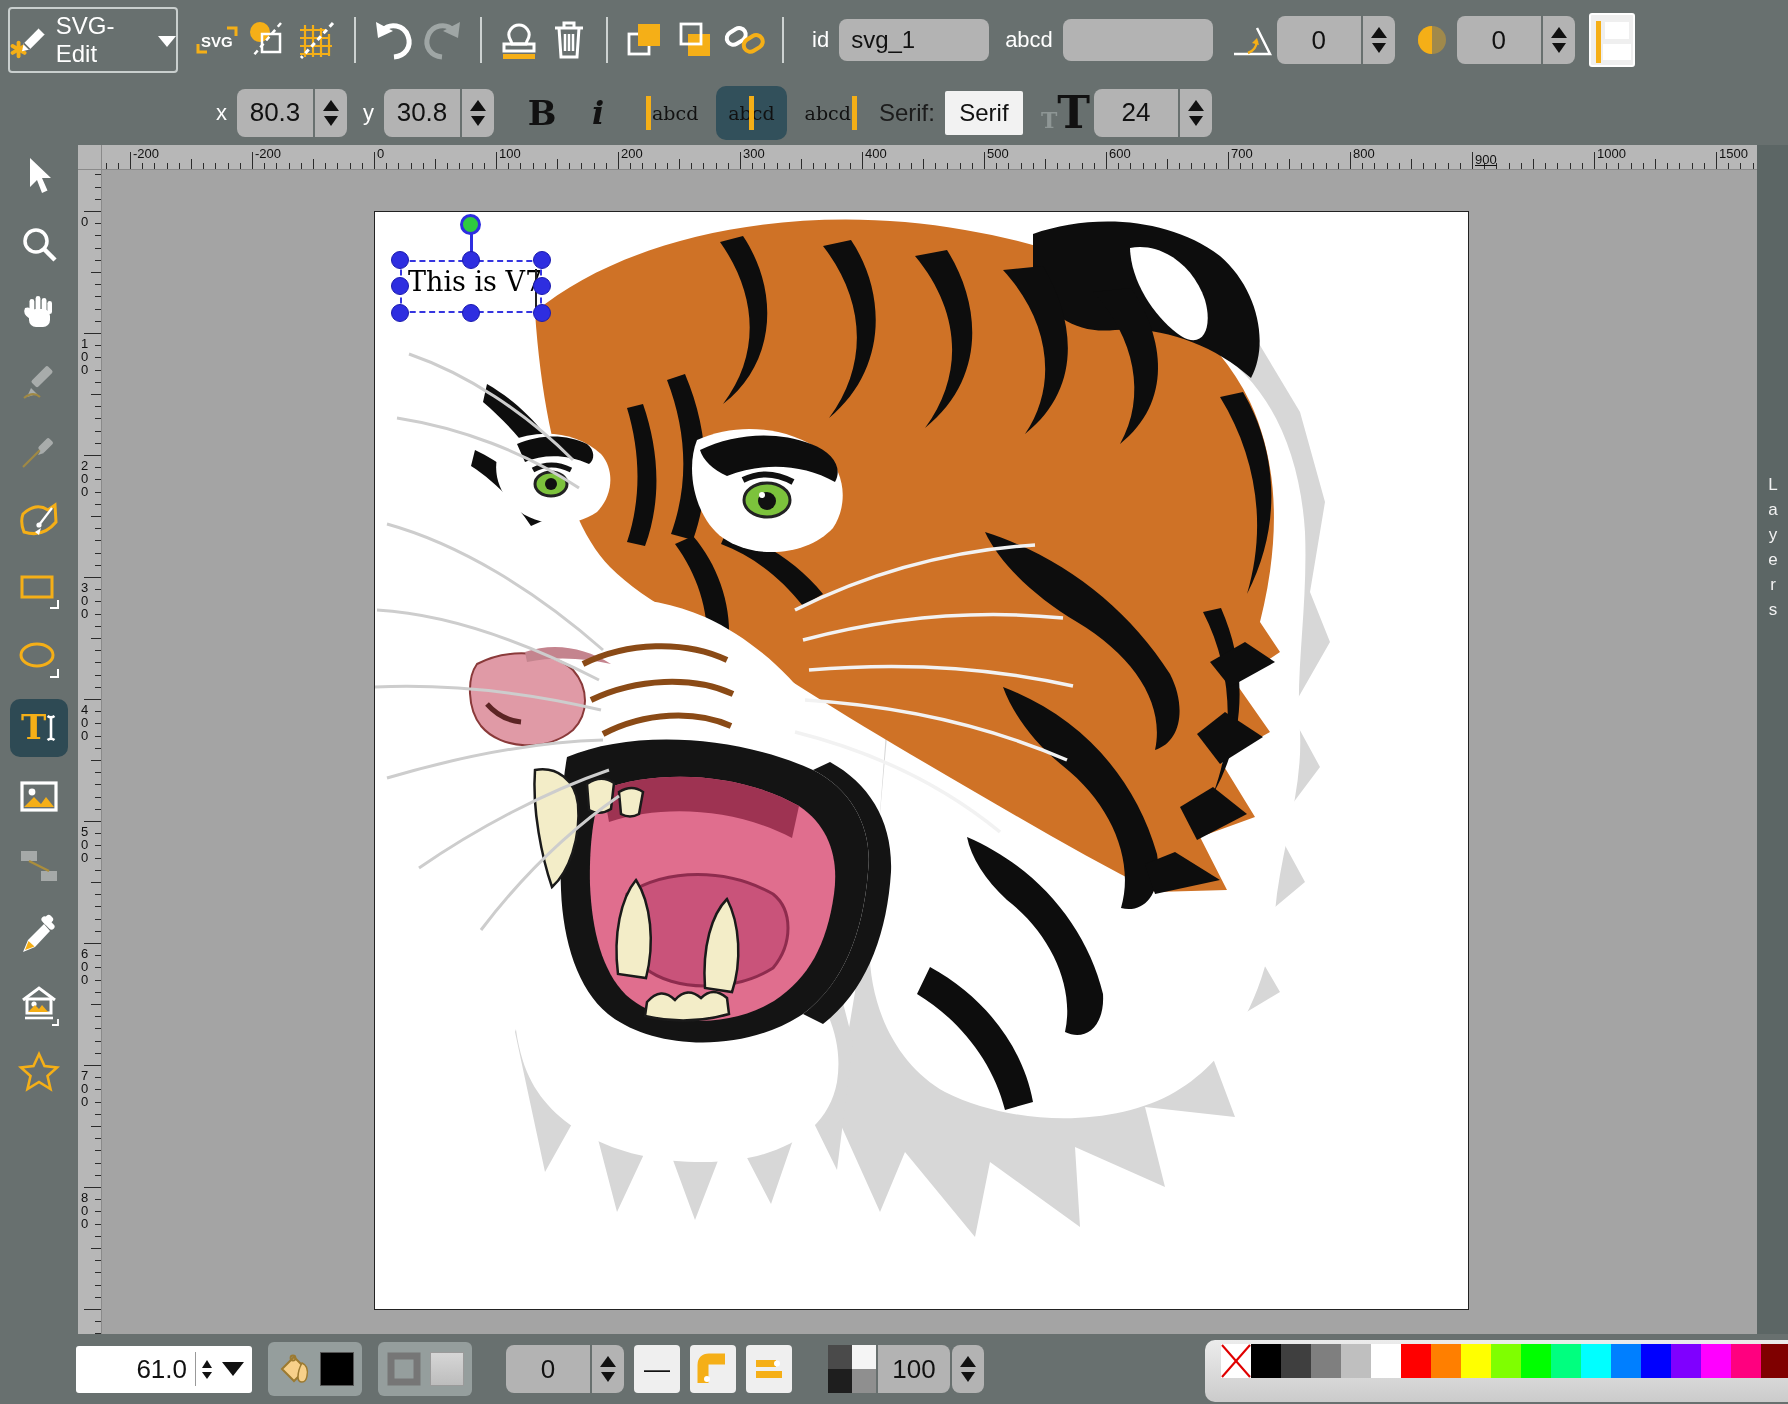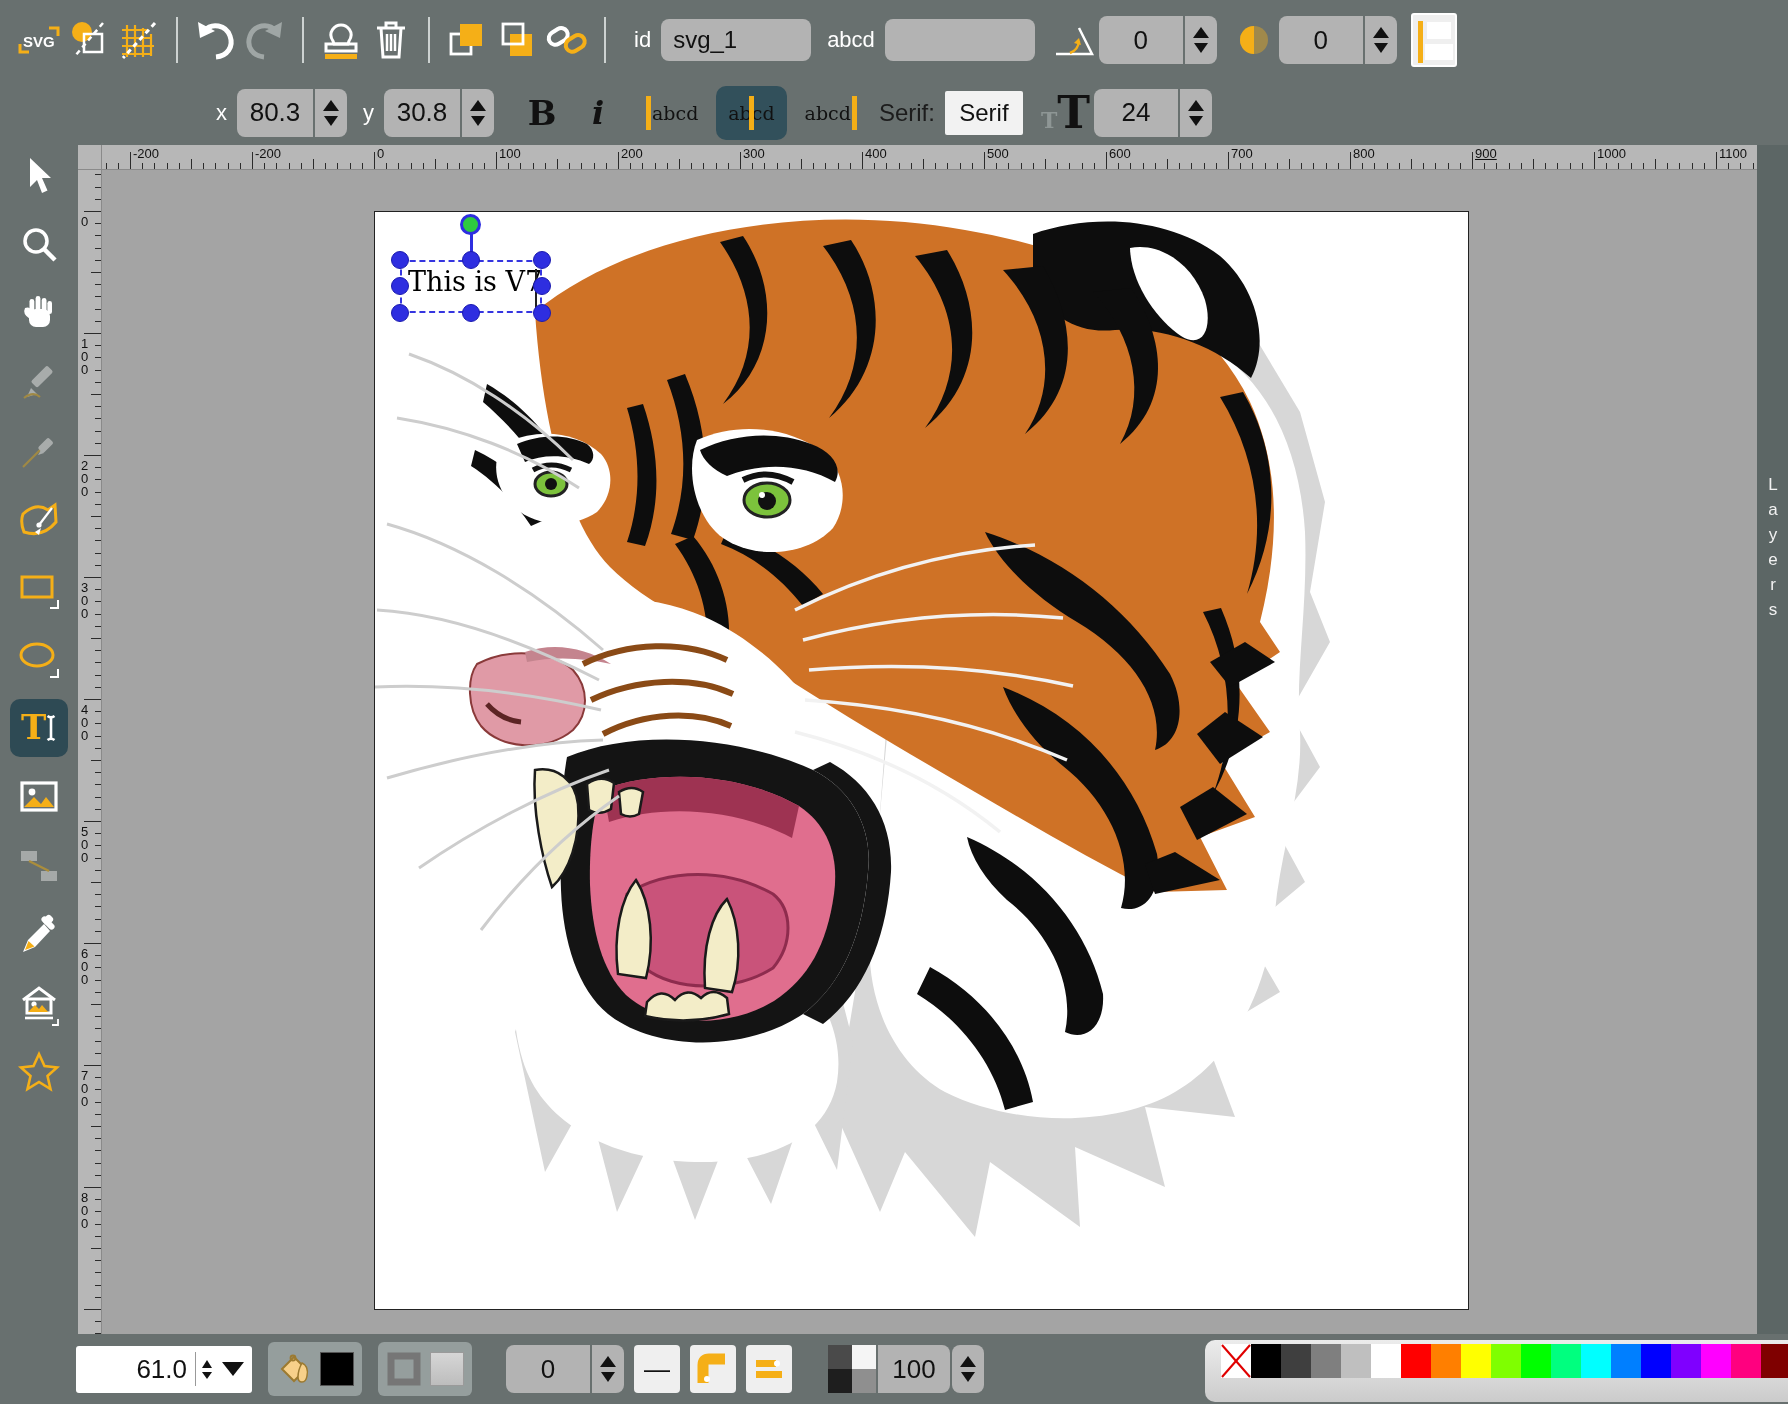--- a/index.html
+++ b/index.html
@@ -117,20 +117,34 @@
   .panel-icon-btn .ybar { position:absolute; left:5px; top:6px; width:5px; height:42px; background:#f5af17; }
   .panel-icon-btn .r1 { position:absolute; left:14px; top:7px; width:24px; height:17px; background:#fff; }
   .panel-icon-btn .r2 { position:absolute; left:12px; top:29px; width:28px; height:16px; background:#fff; }
 </style>
 </head>
 <body>
 
 <div class="app">
 
   <div class="tb-main">
+    <div class="menu-btn">
+      <svg width="40" height="44" viewBox="0 0 44 44">
+        <g stroke="#f5af17" stroke-width="4.5" stroke-linecap="round">
+          <line x1="10" y1="25" x2="10" y2="41"></line>
+            <line x1="3" y1="29" x2="17" y2="37"></line>
+            <line x1="3" y1="37" x2="17" y2="29"></line>
+        </g>
+        <path d="M16 26 L34 8 L41 15 L23 33 L14 35 Z" fill="#fff"></path>
+        <path d="M34 8 L41 15" stroke="#68706f" stroke-width="2"></path>
+        <path d="M16 26 L23 33" stroke="#68706f" stroke-width="2"></path>
+      </svg>
+      <span>SVG-Edit</span>
+      <span class="menu-caret"></span>
+    </div>
 
     <div class="tb-icon" style="margin-left:14px">
       <svg width="46" height="40" viewBox="0 0 46 40">
         <path d="M4 24 v8 h9" fill="none" stroke="#f5af17" stroke-width="3"></path>
         <path d="M42 16 v-8 h-9" fill="none" stroke="#f5af17" stroke-width="3"></path>
         <text x="7" y="27" font-size="15" font-weight="bold" fill="#fff" font-family="Liberation Sans,sans-serif">SVG</text>
       </svg>
     </div>
 
     <div class="tb-icon">
@@ -549,23 +563,23 @@
       <div class="rlabel" style="left: 153px; top: 1px;">-200</div>
       <div class="rlabel" style="left: 275px; top: 1px;">0</div>
       <div class="rlabel" style="left: 397px; top: 1px;">100</div>
       <div class="rlabel" style="left: 519px; top: 1px;">200</div>
       <div class="rlabel" style="left: 641px; top: 1px;">300</div>
       <div class="rlabel" style="left: 763px; top: 1px;">400</div>
       <div class="rlabel" style="left: 885px; top: 1px;">500</div>
       <div class="rlabel" style="left: 1007px; top: 1px;">600</div>
       <div class="rlabel" style="left: 1129px; top: 1px;">700</div>
       <div class="rlabel" style="left: 1251px; top: 1px;">800</div>
-      <div class="rlabel" style="left: 1373px; top: 1px; text-decoration: underline;">900</div>
+      <div class="rlabel" style="left: 1373px; top: 7px; text-decoration: underline;">900</div>
       <div class="rlabel" style="left: 1495px; top: 1px;">1000</div>
-      <div class="rlabel" style="left: 1617px; top: 1px;">1100</div>
+      <div class="rlabel" style="left: 1617px; top: 1px;">1500</div>
     </div>
   <div class="ruler-left" id="rulerLeft">
       <div class="tick" style="top: 4.4px; right: 0px; height: 1px; width: 6px;"></div>
       <div class="tick" style="top: 16.6px; right: 0px; height: 1px; width: 6px;"></div>
       <div class="tick" style="top: 28.8px; right: 0px; height: 1px; width: 6px;"></div>
       <div class="tick" style="top: 41px; right: 0px; height: 1px; width: 17px;"></div>
       <div class="tick" style="top: 53.2px; right: 0px; height: 1px; width: 6px;"></div>
       <div class="tick" style="top: 65.4px; right: 0px; height: 1px; width: 6px;"></div>
       <div class="tick" style="top: 77.6px; right: 0px; height: 1px; width: 6px;"></div>
       <div class="tick" style="top: 89.8px; right: 0px; height: 1px; width: 6px;"></div>

